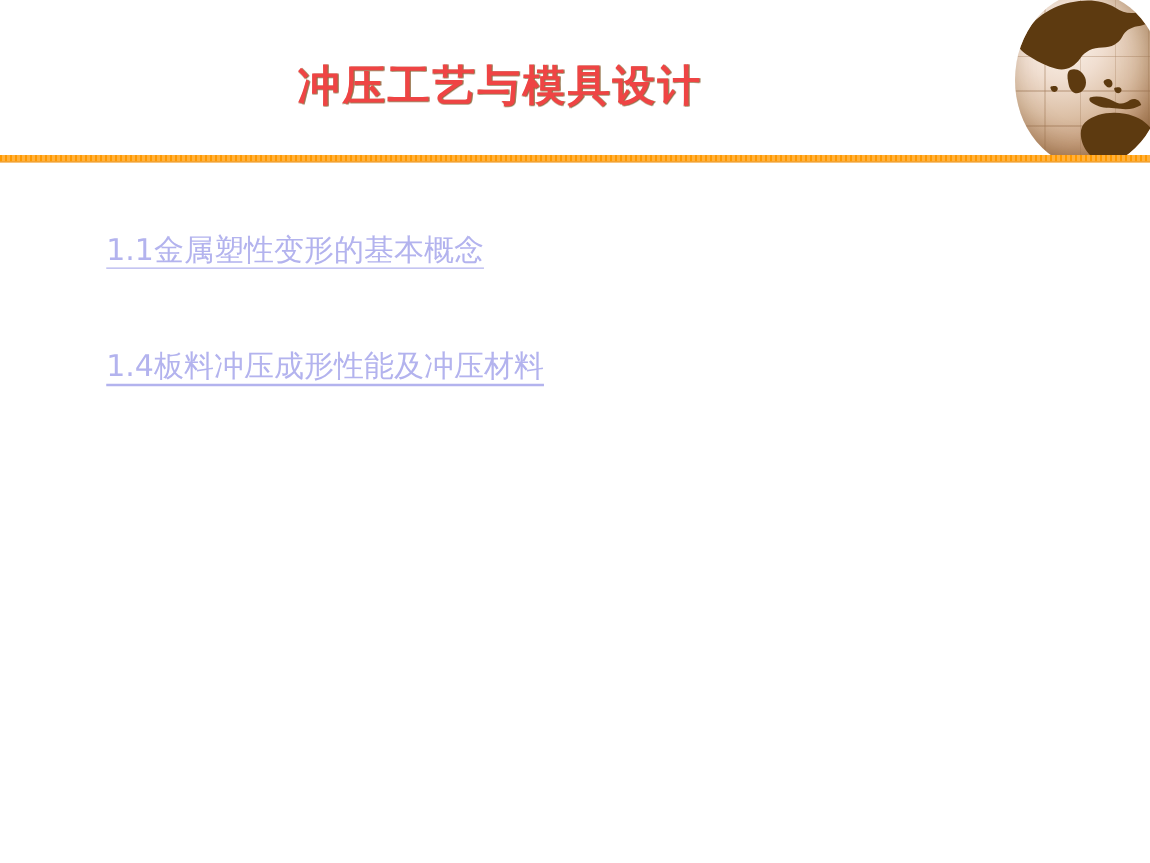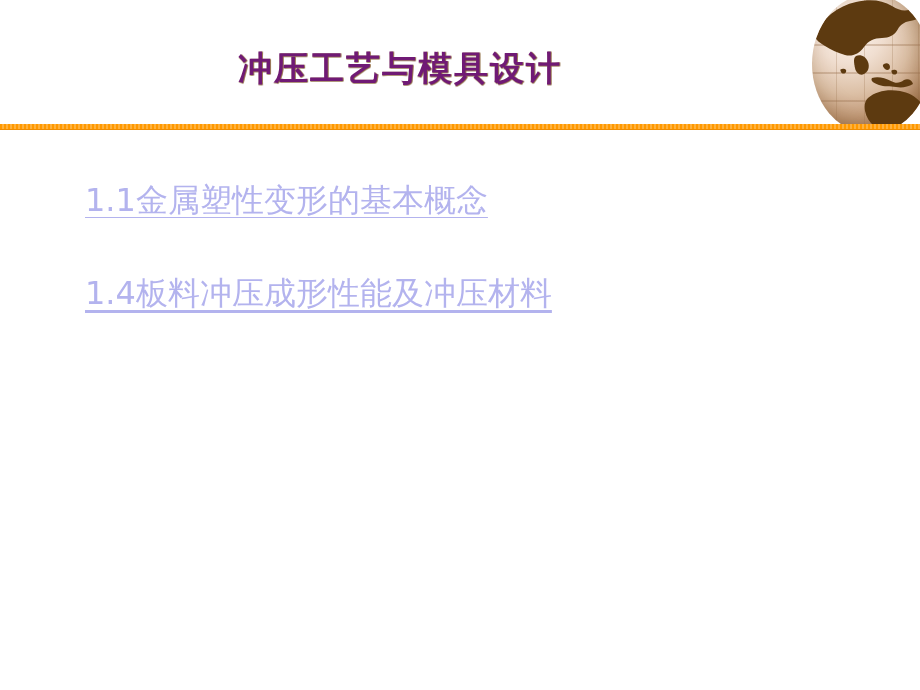--- a/index.html
+++ b/index.html
@@ -30,25 +30,25 @@
     height: 126px;
     background: #ffffff;
   }
 
   .banner-title {
     position: absolute;
     left: 0;
     top: 52px;
     width: 800px;
     text-align: center;
-    font-family: Liberation Serif, serif;
+    font-family: Liberation Sans, sans-serif;
     font-size: 34px;
     font-weight: bold;
     letter-spacing: 2px;
-    color: #701a75;
+    color: #ef4444;
     text-shadow:
        1px 0 0 rgba(122,74,18,0.55),
        0 1px 0 rgba(122,74,18,0.35),
        1px 1px 0 rgba(90,52,10,0.30);
     white-space: nowrap;
     line-height: 1;
   }
 
   
   .globe-box {
@@ -120,21 +120,21 @@
   .toc {
     position: absolute;
     left: 85px;
     top: 178px;
     width: 800px;
   }
   .toc-item {
     display: block;
     margin: 0 0 49px 0;
     font-family: "DejaVu Sans", "Liberation Sans", sans-serif;
-    font-size: 32px;
+    font-size: 24px;
     font-weight: normal;
     line-height: 44px;
     color: #b3b3ee;
     text-decoration: underline;
     text-decoration-color: #b3b3ee;
     text-underline-offset: 6px;
     text-decoration-thickness: 1px;
     white-space: nowrap;
     width: max-content;
     cursor: pointer;

